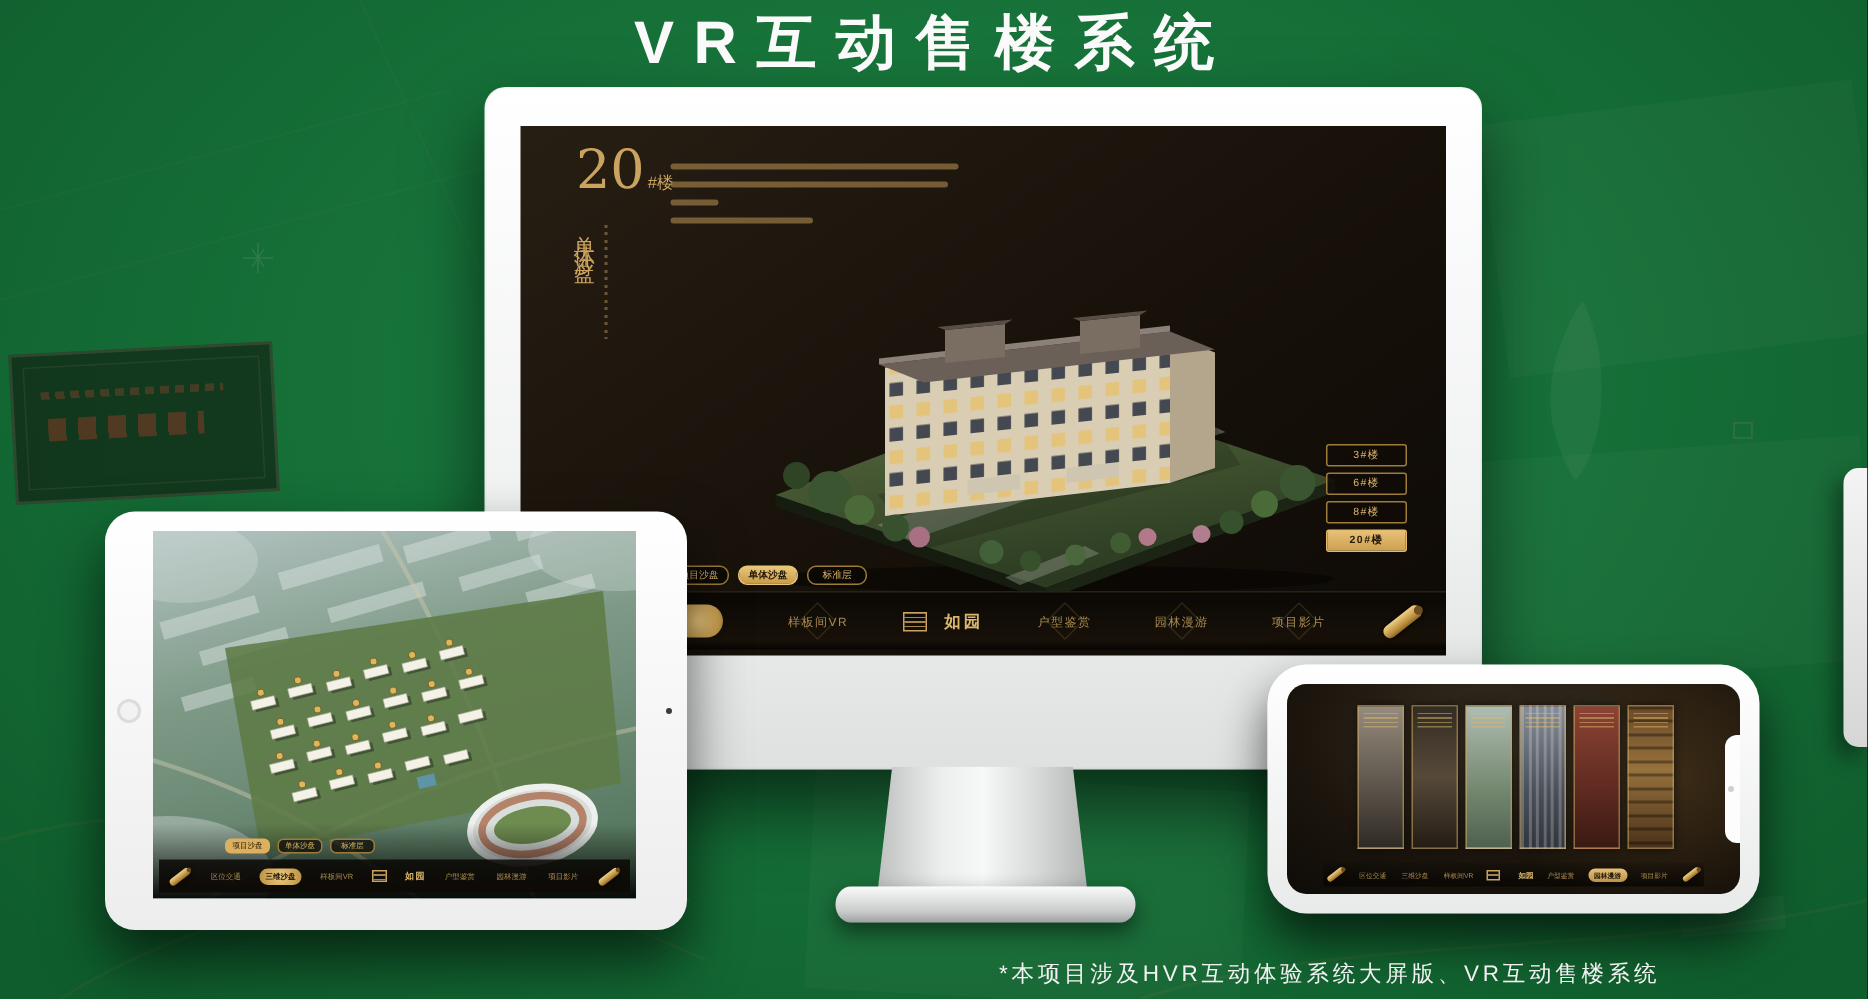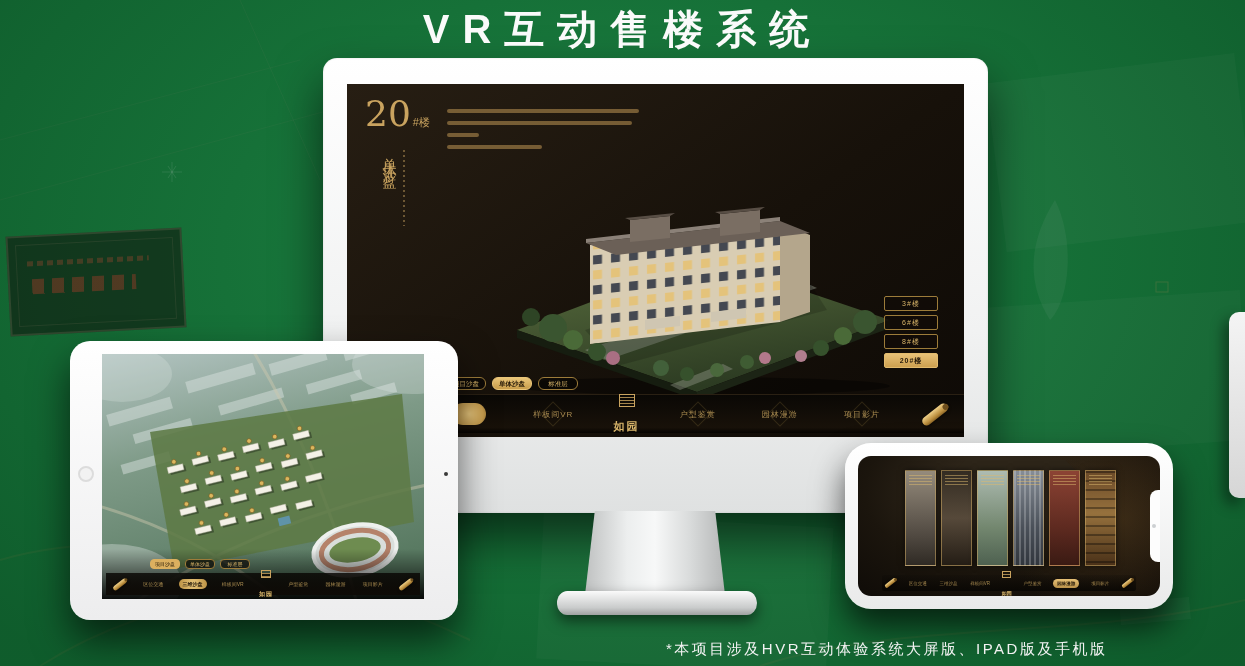--- a/index.html
+++ b/index.html
@@ -27,21 +27,21 @@
     letter-spacing:2.5px;white-space:nowrap;}
 
   
   .nitem{font-size:8px;letter-spacing:1px;color:#a98b50;position:relative;padding:4px 6px;
     white-space:nowrap;cursor:pointer;}
   .navbar .nitem::before{content:"";position:absolute;left:50%;top:50%;width:16px;height:16px;
     transform:translate(-50%,-50%) rotate(45deg);border:1px solid rgba(160,130,70,.22);}
   .navbar .nitem.active::before{border:none;border-radius:12px;width:34px;height:22px;
     transform:translate(-50%,-50%);background:radial-gradient(circle,#ecca7f 0%,#c79d4e 70%,#8f6c2d 100%);}
   .nitem.active{color:#211607;font-weight:bold;}
-  .nlogo{display:flex;flex-direction:column;align-items:center;gap:12px;color:#d9b66b;}
+  .nlogo{display:flex;flex-direction:row;align-items:center;gap:12px;color:#d9b66b;}
   .nlogo .seal{width:14px;height:11px;border:1px solid #c9a35f;
     background:repeating-linear-gradient(180deg,transparent 0 2px,rgba(201,163,95,.8) 2px 3px);}
   .nlogo .lt{font-size:11px;font-weight:bold;letter-spacing:2px;}
   .scroll{width:30px;height:9px;border-radius:5px;position:relative;flex:none;cursor:pointer;
     background:linear-gradient(180deg,#f0d189,#b98c3c 70%,#8a6426);transform:rotate(-38deg);
     box-shadow:0 1px 3px rgba(0,0,0,.6);}
   .scroll::after{content:"";position:absolute;right:-1px;top:2px;width:6px;height:6px;border-radius:50%;background:#6e4f1d;}
   .scroll.sm{width:16px;height:5px;border-radius:3px;}
   .scroll.sm::after{width:3px;height:3px;top:1px;}
   .scroll.xs{width:13px;height:4px;border-radius:2px;}
@@ -54,21 +54,21 @@
     box-shadow:0 24px 48px rgba(0,0,0,.6), inset 0 0 2px rgba(0,0,0,.15);}
   .monitor .screen{position:absolute;left:24px;top:26px;width:617px;height:353px;overflow:hidden;
     background:linear-gradient(145deg,#271e13 0%,#17110a 55%,#0e0a06 100%);}
   .stand{position:absolute;left:262px;top:453px;width:140px;height:84px;
     background:linear-gradient(90deg,#bfc1c1,#eceeee 30%,#f7f8f8 50%,#d9dbdb 75%,#b5b7b7);
     clip-path:polygon(7% 0,93% 0,100% 100%,0 100%);}
   .mbase{position:absolute;left:234px;top:533px;width:200px;height:24px;border-radius:12px/14px;
     background:linear-gradient(180deg,#fafafa,#c9cbcb 70%,#9fa1a1);box-shadow:0 6px 14px rgba(0,0,0,.5);}
 
   
-  .unit{position:absolute;left:18px;top:12px;color:#c9a35f;}
+  .unit{position:absolute;left:37px;top:12px;color:#c9a35f;}
   .unit .num{font-family:"DejaVu Serif","Liberation Serif",serif;font-size:36px;line-height:1;}
   .unit .suffix{font-size:11px;margin-left:2px;}
   .vtitle{position:absolute;left:34px;top:62px;writing-mode:vertical-rl;font-size:14px;
     letter-spacing:6px;color:#c9a35f;}
   .vtitle-en{position:absolute;left:56px;top:66px;width:2px;height:76px;
     background:repeating-linear-gradient(180deg,rgba(201,163,95,.45) 0 2px,transparent 2px 5px);}
   .desc{position:absolute;left:100px;top:25px;width:196px;}
   .desc .dl{height:4px;border-radius:2px;background:rgba(190,150,84,.55);margin-bottom:8px;}
   .bsvg{position:absolute;left:118px;top:76px;width:470px;height:235px;}
   .floors{position:absolute;left:537px;top:212px;width:54px;}
@@ -447,14 +447,14 @@
         <div class="nitem active">园林漫游</div>
         <div class="nitem">项目影片</div>
         <div class="scroll xs"></div>
       </div>
     </div>
     <div class="notch">
       <div class="cam"></div>
     </div>
   </div>
 
-  <div class="footnote">*本项目涉及HVR互动体验系统大屏版、IPAD版及手机版</div>
+  <div class="footnote">*本项目涉及HVR互动体验系统大屏版、VR互动售楼系统</div>
 </div>
 
 </body></html>

